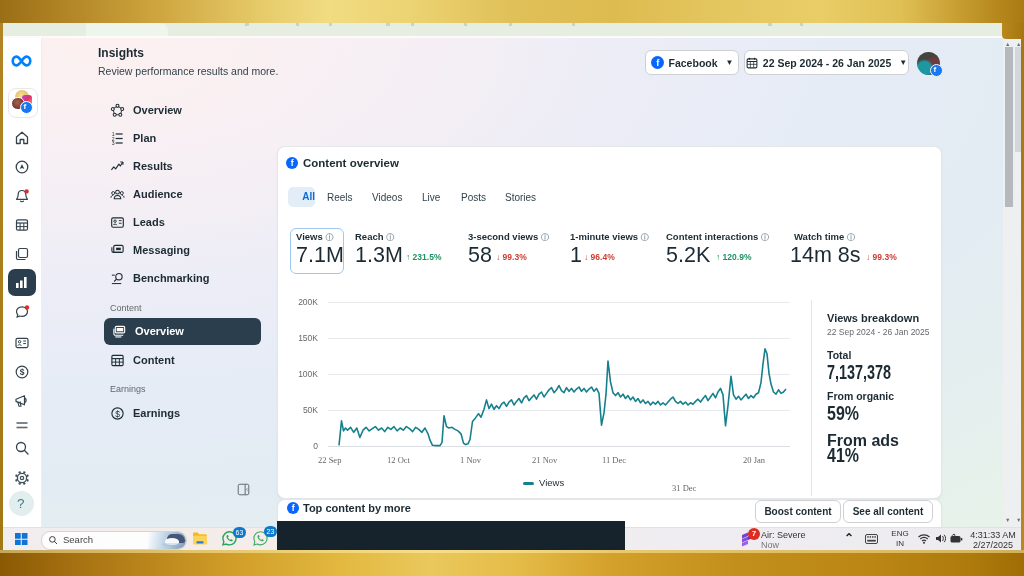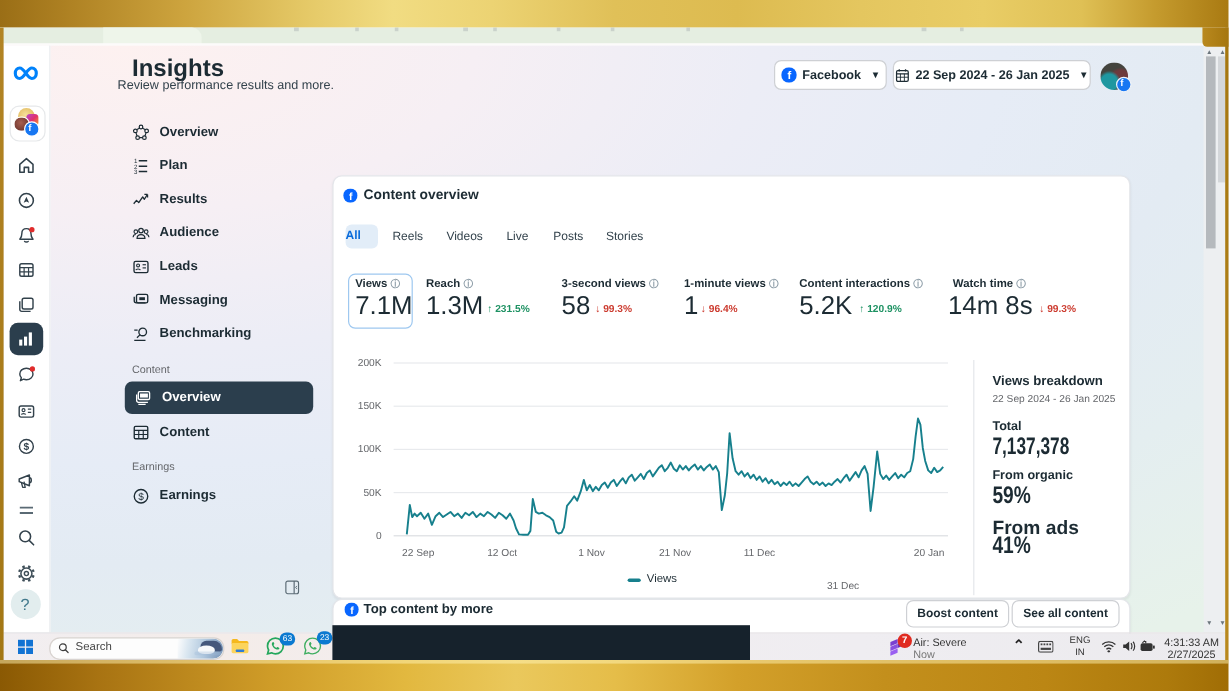--- a/index.html
+++ b/index.html
@@ -27,21 +27,21 @@
   .bold{font-weight:bold;}
   .pill{background:#fff;border:1px solid #ced0d4;border-radius:6px;display:flex;align-items:center;justify-content:center;}
   .menurow{position:absolute;left:104px;width:160px;height:28px;display:flex;align-items:center;}
   .menurow .mi{width:15px;height:15px;margin-left:6px;margin-right:8px;flex:none;}
   .menurow .ml{font-size:11px;font-weight:bold;color:#1c2b33;}
   .delta{font-size:8.5px;font-weight:bold;}
   .green{color:#1e9263;}
   .red{color:#cc3b2f;}
   .gl{position:absolute;left:328px;width:462px;height:1px;background:#e8eaed;}
   .ylab{position:absolute;width:30px;text-align:right;font-size:8.5px;color:#65676b;}
-  .xlab{position:absolute;top:417px;font-size:8.5px;color:#65676b;text-align:right;width:44px;}
+  .xlab{position:absolute;top:417px;font-size:8.5px;color:#65676b;text-align:left;width:44px;font-family:Liberation Serif, serif;}
   .taskbar{left:0;top:527px;width:1024px;height:23px;background:linear-gradient(90deg,#f1eef1 0%,#f4ece9 18%,#f2eef0 40%,#efedf1 70%,#ecebee 100%);border-top:1px solid #e3e0e3;}
   .darkwin{left:277px;top:521px;width:348px;height:29px;background:#16222c;}
   .gold-bottom::before{content:"";position:absolute;left:0;top:0;width:100%;height:3px;background:rgba(255,243,180,0.5);}
   .gold-bottom{left:0;top:550px;width:1024px;height:26px;
     background:linear-gradient(90deg,#8a5903 0%,#a87312 8%,#cf9c28 22%,#e2b83f 33%,#eac85c 42%,#e5bd49 50%,#d3a02a 60%,#c38f1c 72%,#bb8614 85%,#ad7a0c 95%,#a06d05 100%);}
 </style>
 </head>
 <body>
 <div id="screen">
   <div class="abs gold-top"></div>
@@ -141,21 +141,21 @@
         <line x1="6.0" y1="12.7" x2="5.3" y2="14.5" stroke="#3f4f59" stroke-width="2.1"></line>
         <line x1="3.3" y1="10.0" x2="1.5" y2="10.7" stroke="#3f4f59" stroke-width="2.1"></line>
         <line x1="3.3" y1="6.0" x2="1.5" y2="5.3" stroke="#3f4f59" stroke-width="2.1"></line>
         <line x1="6.0" y1="3.3" x2="5.3" y2="1.5" stroke="#3f4f59" stroke-width="2.1"></line>
         <line x1="10.0" y1="3.3" x2="10.7" y2="1.5" stroke="#3f4f59" stroke-width="2.1"></line>
         <line x1="12.7" y1="6.0" x2="14.5" y2="5.3" stroke="#3f4f59" stroke-width="2.1"></line>
       </svg>
     <div class="abs" style="left:9px;top:453px;width:25px;height:25px;border-radius:50%;background:#e2edee;"></div>
     <div class="abs" style="left:17px;top:458px;color:#41798c;font-size:13.5px;">?</div>
 
-    <div class="abs t-dark bold" style="left:98px;top:8px;font-size:20px;margin-left:12px;">Insights</div>
+    <div class="abs t-dark bold" style="left:98px;top:8px;font-size:12px;">Insights</div>
     <div class="abs" style="left:98px;top:27px;font-size:10.5px;color:#33424c;">Review performance results and more.</div>
     <div class="abs pill" style="left:645px;top:12px;width:92px;height:23px;">
       <svg width="13" height="13" viewBox="0 0 16 16" style="margin-right:5px;">
           <circle cx="8" cy="8" r="8" fill="#0866ff"></circle>
           <text x="8.4" y="12.6" font-size="11.5" text-anchor="middle" fill="#fff" font-family="Liberation Sans" font-weight="bold">f</text>
         </svg>
       <span class="t-dark bold" style="font-size:10.5px;">Facebook</span>
       <span style="font-size:8px;color:#1c2b33;margin-left:8px;">▼</span>
     </div>
     <div class="abs pill" style="left:744px;top:12px;width:163px;height:23px;">
@@ -274,21 +274,21 @@
         <path d="M12.8 6.5 L11.5 8 L12.8 9.5" fill="none" stroke="#5a6a74" stroke-width="1"></path>
       </svg>
 
     <div class="abs card" style="left:277px;top:108px;width:663px;height:351px;"></div>
     <svg class="abs" style="left:286px;top:119px;" width="12" height="12" viewBox="0 0 16 16">
         <circle cx="8" cy="8" r="8" fill="#0866ff"></circle>
         <text x="8.4" y="12.6" font-size="11.5" text-anchor="middle" fill="#fff" font-family="Liberation Sans" font-weight="bold">f</text>
       </svg>
     <div class="abs t-dark bold" style="left:303px;top:119px;font-size:11.5px;">Content overview</div>
 
-    <div class="abs" style="left:288px;top:149px;width:27px;height:20px;background:#e2edf8;border-radius:5px;text-align:left;line-height:20px;font-size:10px;font-weight:bold;color:#0a6cdb;">All</div>
+    <div class="abs" style="left:288px;top:149px;width:27px;height:20px;background:#e2edf8;border-radius:5px;text-align:right;line-height:20px;font-size:10px;font-weight:bold;color:#0a6cdb;">All</div>
     <div class="abs" style="left:327px;top:154px;font-size:10px;color:#33424c;">Reels</div>
     <div class="abs" style="left:372px;top:154px;font-size:10px;color:#33424c;">Videos</div>
     <div class="abs" style="left:422px;top:154px;font-size:10px;color:#33424c;">Live</div>
     <div class="abs" style="left:461px;top:154px;font-size:10px;color:#33424c;">Posts</div>
     <div class="abs" style="left:505px;top:154px;font-size:10px;color:#33424c;">Stories</div>
 
     <div class="abs" style="left:290px;top:190px;width:52px;height:44px;border:1px solid #9ec8f0;border-radius:6px;background:#fff;"></div>
     <div class="abs t-dark bold" style="left:296px;top:193px;font-size:9.5px;">Views <span style="color:#8a9aa5;font-size:8px;">ⓘ</span></div>
     <div class="abs t-dark" style="left:296px;top:205px;font-size:21.5px;">7.1M</div>
     <div class="abs t-dark bold" style="left:355px;top:193px;font-size:9.5px;">Reach <span style="color:#8a9aa5;font-size:8px;">ⓘ</span></div>

